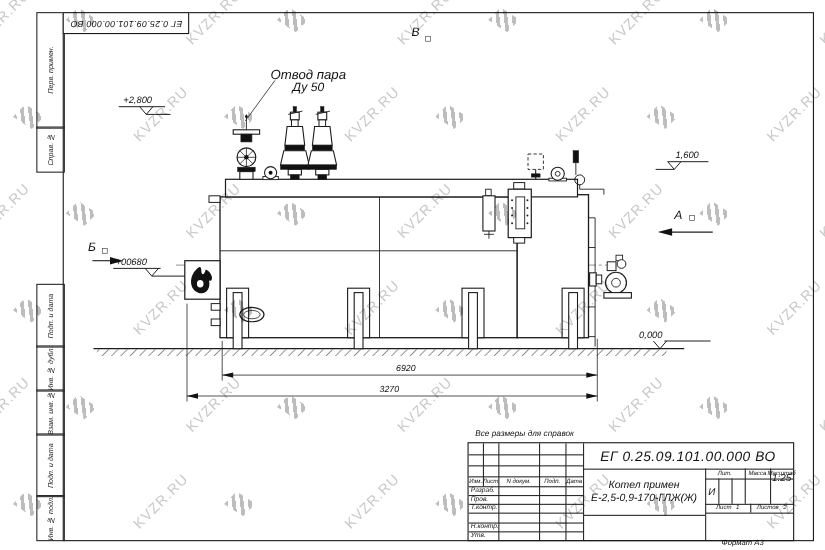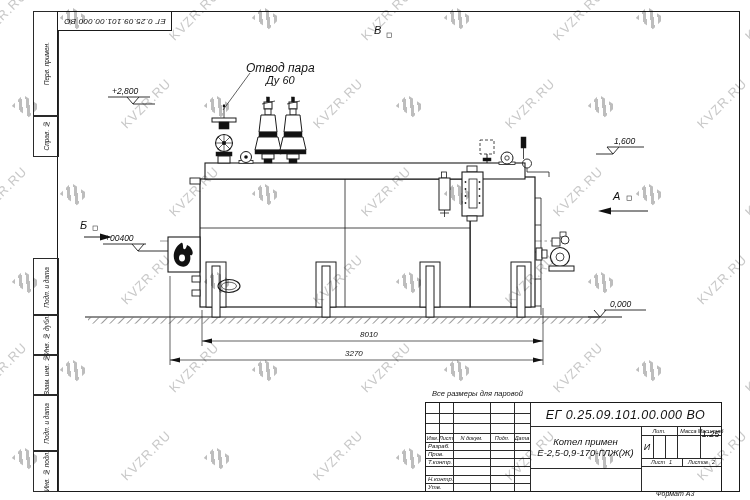--- a/index.html
+++ b/index.html
@@ -282,32 +282,32 @@
       <line x1="202" y1="341" x2="543" y2="341"></line>
       <line x1="170" y1="360" x2="543" y2="360"></line>
       <polygon points="202,341 212,338.6 212,343.4" fill="#111" stroke="none"></polygon>
       <polygon points="543,341 533,338.6 533,343.4" fill="#111" stroke="none"></polygon>
       <polygon points="170,360 180,357.6 180,362.4" fill="#111" stroke="none"></polygon>
       <polygon points="543,360 533,357.6 533,362.4" fill="#111" stroke="none"></polygon>
     </g>
   </svg>
 
   <span class="dlabel" style="left:246px;top:61px;font-size:12px;">Отвод пара</span>
-  <span class="dlabel" style="left:266px;top:74px;font-size:11px;">Ду 60</span>
+  <span class="dlabel" style="left:266px;top:74px;font-size:11px;">Ду 50</span>
   <span class="dlabel" style="left:374px;top:24px;font-size:11px;">В</span>
   <span class="dlabel" style="left:80px;top:219px;font-size:11px;">Б</span>
   <span class="dlabel" style="left:613px;top:190px;font-size:11px;">А</span>
   <span class="dlabel" style="left:112px;top:86px;font-size:8.5px;">+2,800</span>
-  <span class="dlabel" style="left:105px;top:233px;font-size:8.5px;">+00400</span>
+  <span class="dlabel" style="left:105px;top:233px;font-size:8.5px;">+00680</span>
   <span class="dlabel" style="left:614px;top:136px;font-size:8.5px;">1,600</span>
-  <span class="dlabel" style="left:610px;top:299px;font-size:8.5px;text-align:center;">0,000</span>
-  <span class="dlabel" style="left:360px;top:330px;font-size:8px;">8010</span>
+  <span class="dlabel" style="left:581px;top:299px;font-size:8.5px;text-align:center;">0,000</span>
+  <span class="dlabel" style="left:360px;top:330px;font-size:8px;">6920</span>
   <span class="dlabel" style="left:345px;top:349px;font-size:8px;">3270</span>
 
-  <span class="note-label">Все размеры для паровой</span>
+  <span class="note-label">Все размеры для справок</span>
 
   <div class="tb">
 
     <div class="hl" style="top:10px;left:0;width:104px;"></div>
     <div class="hl" style="top:20px;left:0;width:104px;"></div>
     <div class="hl" style="top:30px;left:0;width:104px;"></div>
     <div class="hl" style="top:39px;left:0;width:104px;"></div>
     <div class="hl" style="top:47px;left:0;width:104px;"></div>
     <div class="hl" style="top:55px;left:0;width:104px;"></div>
     <div class="hl" style="top:63px;left:0;width:104px;"></div>

